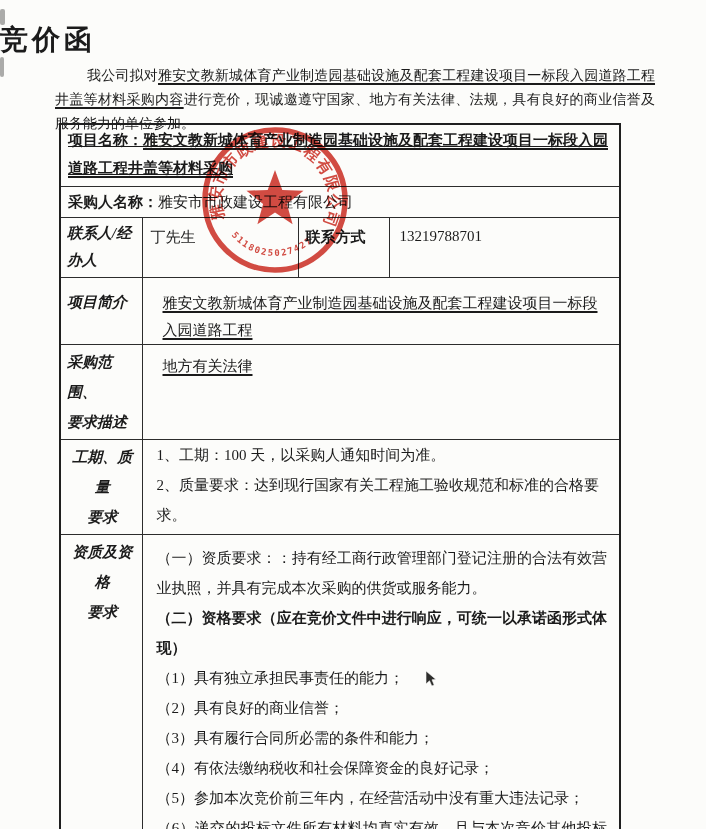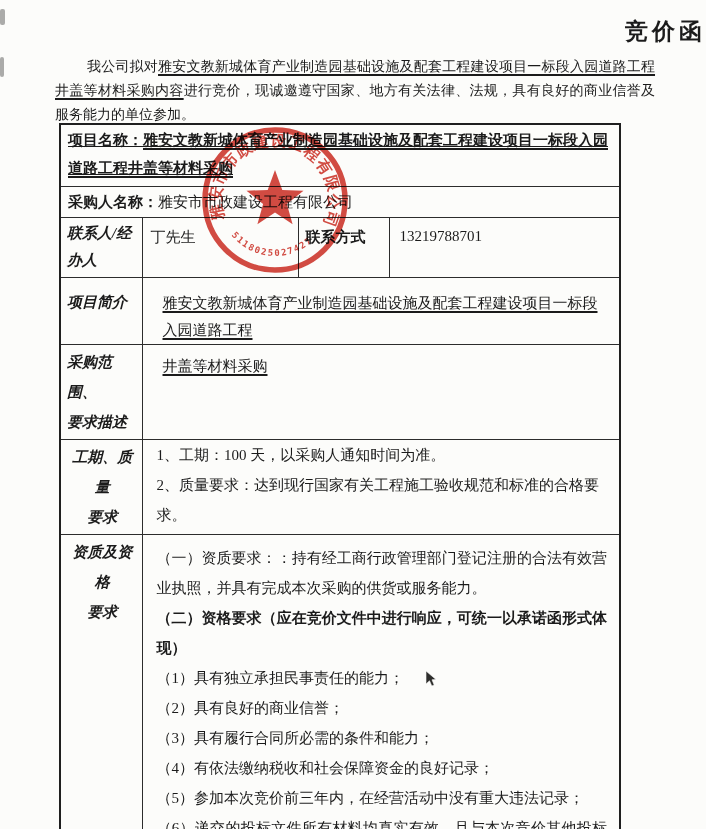--- a/index.html
+++ b/index.html
@@ -7,24 +7,24 @@
   .page {
     position:relative;
     width:706px; height:829px;
     margin:0 auto;
     background:#fcfcfa;
     font-family:"Liberation Serif","DejaVu Serif",serif;
     color:#1b1b1b;
     overflow:hidden;
   }
   .doc-title {
-    padding-top:14px;
-    text-align:right;
+    padding-top:23px;
+    text-align:left;
     font-family:"DejaVu Sans","Liberation Sans",sans-serif;
-    font-size:23px;
+    font-size:28px;
     line-height:34px;
     font-weight:bold;
     letter-spacing:4px;
   }
   .intro {
     margin:7px 51px 0 55px;
     font-size:14px;
     line-height:24px;
     text-align:justify;
     text-indent:32px;
@@ -118,21 +118,21 @@
     </tr>
 
     <tr>
       <td class="lbl top overview-lbl" style="height:65px">项目简介</td>
       <td colspan="3" class="overview-val"><span class="u">雅安文教新城体育产业制造园基础设施及配套工程建设项目一标段入园道路工程</span></td>
     </tr>
 
     <tr>
       <td class="lbl" style="height:56px">采购范围、
 要求描述</td>
-      <td colspan="3" class="scope-val"><span class="u">井盖等材料采购</span></td>
+      <td colspan="3" class="scope-val"><span class="u">地方有关法律</span></td>
     </tr>
 
     <tr>
       <td class="lbl center" style="height:65px">工期、质量
 要求</td>
       <td colspan="3" class="schedule-val">
         <div>1、工期：100 天，以采购人通知时间为准。</div>
         <div>2、质量要求：达到现行国家有关工程施工验收规范和标准的合格要求。</div>
       </td>
     </tr>

